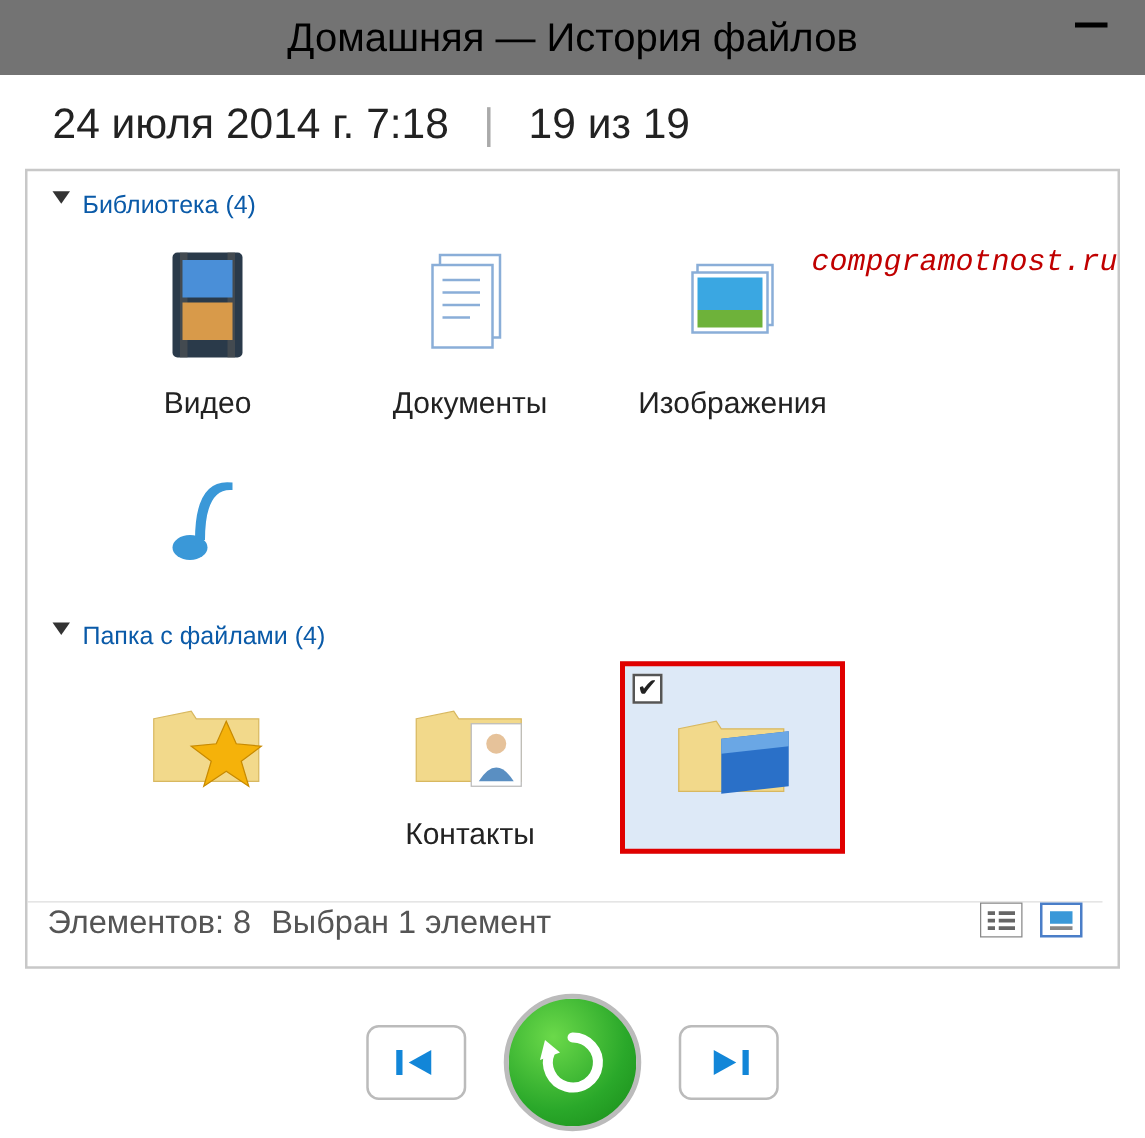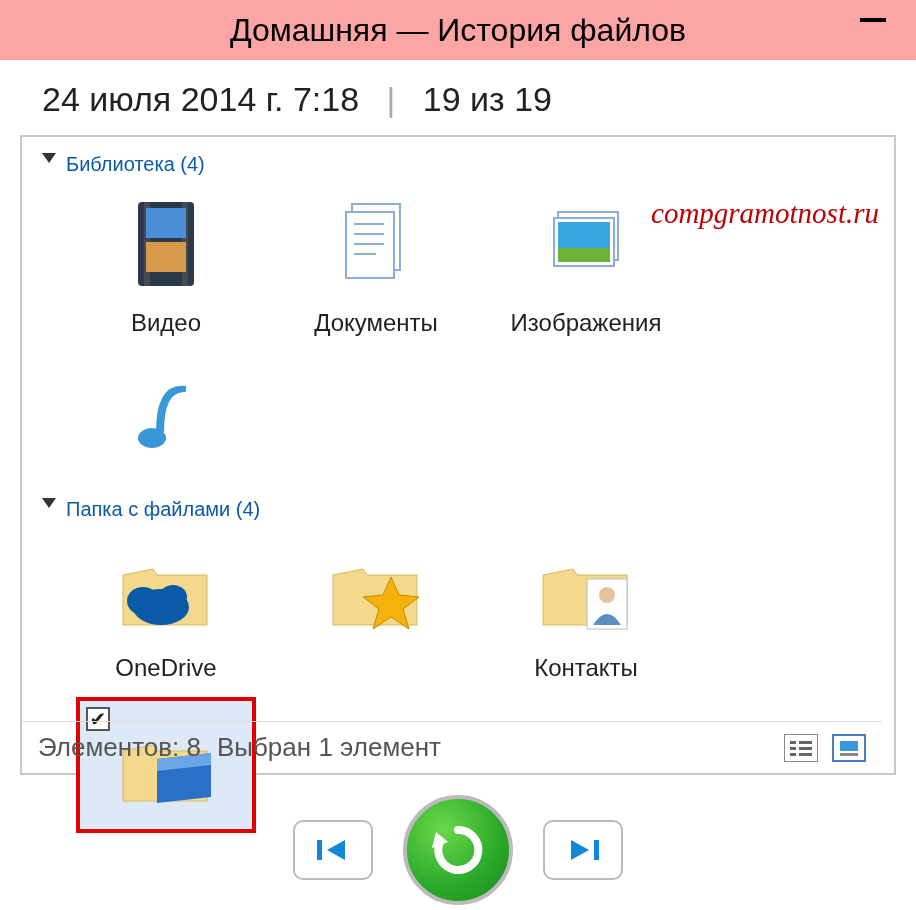--- a/index.html
+++ b/index.html
@@ -6,21 +6,21 @@
   body {
     margin: 0;
     font-family: "Segoe UI", Tahoma, sans-serif;
     background: #fff;
     width: 916px;
     height: 910px;
     overflow: hidden;
   }
   .titlebar {
     height: 60px;
-    background: #fca5a5;
+    background: #737373;
     display: flex;
     align-items: center;
     justify-content: center;
     position: relative;
   }
   .titlebar-title {
     font-size: 32px;
     color: #000;
     text-align: center;
   }
@@ -99,34 +99,34 @@
     height: 24px;
     border: 2px solid #555;
     background: #fff;
     font-size: 20px;
     line-height: 20px;
     text-align: center;
   }
   .watermark {
     position: absolute;
     top: 60px;
-    right: 15px;
+    right: 0;
     color: #c00000;
-    font-family: Liberation Serif, serif;
+    font-family: Liberation Mono, monospace;
     font-style: italic;
-    font-size: 29px;
+    font-size: 24px;
   }
   .statusbar {
     position: absolute;
     bottom: 0;
     left: 0; right: 12px;
     height: 52px;
     border-top: 1px solid #ddd;
     display: flex;
-    align-items: center;
+    align-items: flex-start;
     padding: 0 16px;
     font-size: 26px;
     color: #555;
   }
   .statusbar .s2 { margin-left: 16px; }
   .view-toggles {
     margin-left: auto;
     display: flex;
     gap: 14px;
   }
@@ -236,31 +236,20 @@
         </svg>
       </div>
     </div>
   </div>
 
   <div class="group-header">
     <span class="tri"></span>
     <span>Папка с файлами (4)</span>
   </div>
   <div class="grid">
-    <div class="item">
-      <div class="icon-wrap">
-        <svg width="110" height="100" viewBox="0 0 110 100">
-          <path d="M12 36 L42 30 L46 36 L96 36 L96 86 L12 86 Z" fill="#f2d98b" stroke="#d8b860"></path>
-          <ellipse cx="50" cy="68" rx="28" ry="18" fill="#0a5aa8"></ellipse>
-          <ellipse cx="32" cy="62" rx="16" ry="14" fill="#0a5aa8"></ellipse>
-          <ellipse cx="62" cy="58" rx="14" ry="12" fill="#0a5aa8"></ellipse>
-        </svg>
-      </div>
-      <div class="item-label">OneDrive</div>
-    </div>
     <div class="item">
       <div class="icon-wrap">
         <svg width="110" height="100" viewBox="0 0 110 100">
           <path d="M12 36 L42 30 L46 36 L96 36 L96 86 L12 86 Z" fill="#f2d98b" stroke="#d8b860"></path>
           <path d="M70 38 L78 56 L98 58 L82 70 L88 90 L70 78 L52 90 L58 70 L42 58 L62 56 Z" fill="#f5b20a" stroke="#c88a00"></path>
         </svg>
       </div>
     </div>
     <div class="item">
       <div class="icon-wrap">

